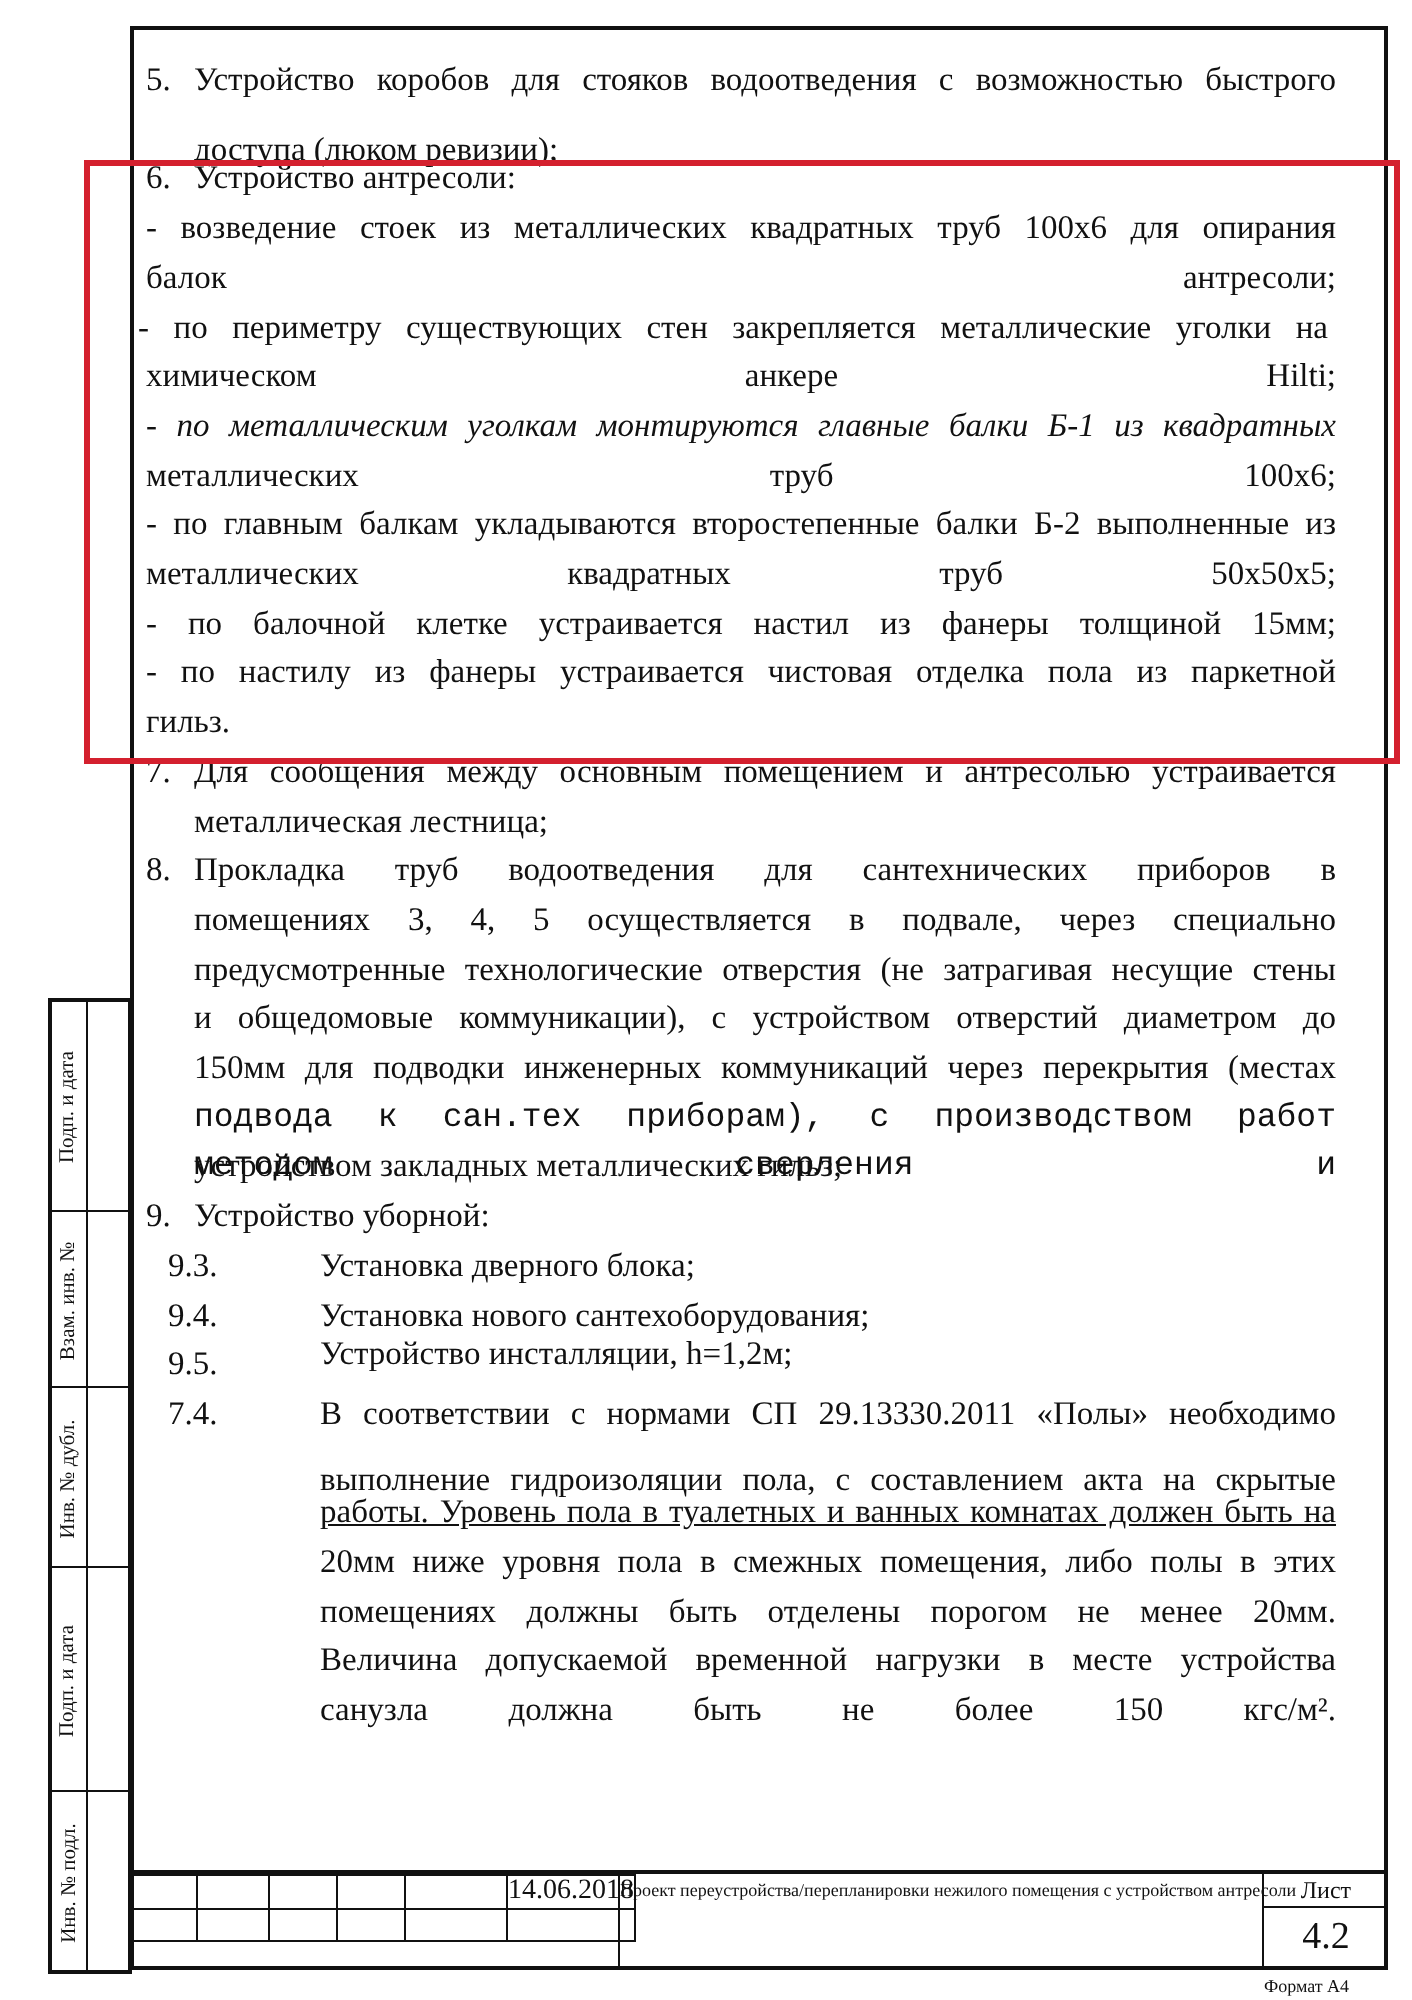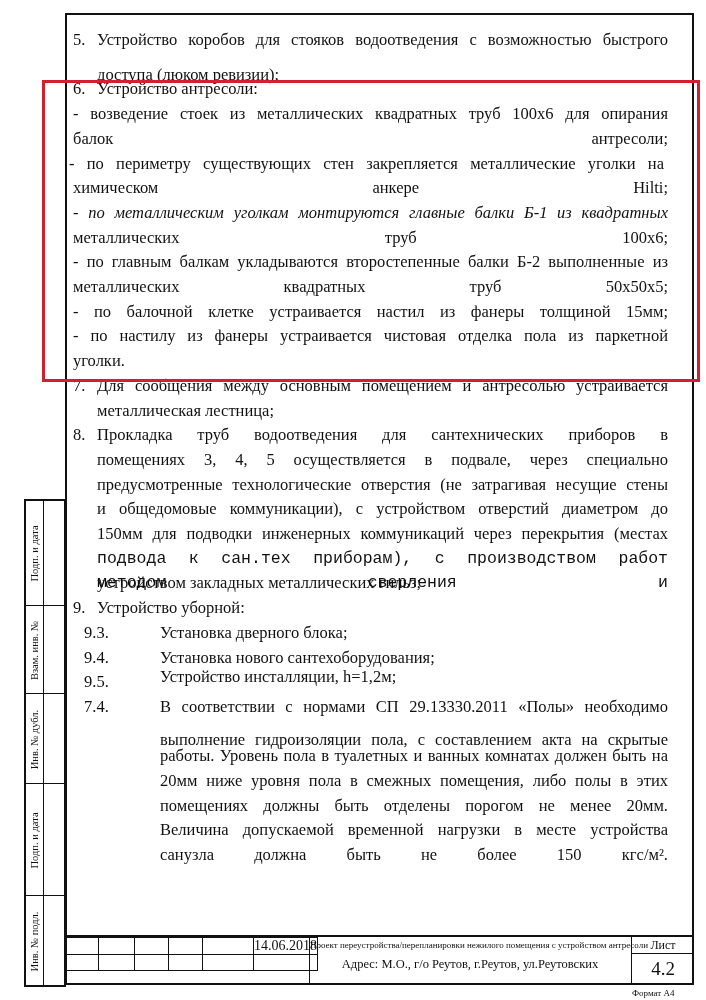--- a/index.html
+++ b/index.html
@@ -61,21 +61,21 @@
     <div class="line just" style="left: 73px; top: 102.1px; width: 595px; white-space: normal;">- возведение стоек  из металлических квадратных труб 100х6 для опирания</div>
     <div class="line just" style="left: 73px; top: 126.8px; width: 595px; white-space: normal;">балок антресоли;</div>
     <div class="line just" style="left: 69px; top: 151.5px; width: 595px; white-space: normal;">- по периметру существующих стен закрепляется металлические уголки на</div>
     <div class="line just" style="left: 73px; top: 176.2px; width: 595px; white-space: normal;">химическом анкере Hilti;</div>
     <div class="line just" style="left: 73px; top: 200.9px; width: 595px; white-space: normal; font-style: italic;">- по металлическим уголкам монтируются главные балки Б-1 из квадратных</div>
     <div class="line just" style="left: 73px; top: 225.6px; width: 595px; white-space: normal;">металлических труб 100х6;</div>
     <div class="line just" style="left: 73px; top: 250.3px; width: 595px; white-space: normal;">- по главным балкам укладываются второстепенные балки Б-2 выполненные из</div>
     <div class="line just" style="left: 73px; top: 275px; width: 595px; white-space: normal;">металлических квадратных труб 50х50х5;</div>
     <div class="line just" style="left: 73px; top: 299.7px; width: 595px; white-space: normal;">- по балочной клетке устраивается настил из фанеры  толщиной 15мм;</div>
     <div class="line just" style="left: 73px; top: 324.4px; width: 595px; white-space: normal;">- по настилу из фанеры устраивается чистовая отделка пола из паркетной</div>
-    <div class="line" style="left: 73px; top: 349.1px; white-space: nowrap;">уголки.</div>
+    <div class="line" style="left: 73px; top: 349.1px; white-space: nowrap;">гильз.</div>
     <div class="line" style="left: 73px; top: 373.8px;">7.</div>
     <div class="line just" style="left: 97px; top: 373.8px; width: 571px; white-space: normal;">Для сообщения между основным помещением и антресолью устраивается</div>
     <div class="line" style="left: 97px; top: 398.5px; white-space: nowrap;">металлическая лестница;</div>
     <div class="line" style="left: 73px; top: 423.2px;">8.</div>
     <div class="line just" style="left: 97px; top: 423.2px; width: 571px; white-space: normal;">Прокладка   труб   водоотведения   для   сантехнических   приборов   в</div>
     <div class="line just" style="left: 97px; top: 447.9px; width: 571px; white-space: normal;">помещениях  3,  4,  5  осуществляется  в  подвале,  через  специально</div>
     <div class="line just" style="left: 97px; top: 472.6px; width: 571px; white-space: normal;">предусмотренные технологические отверстия (не затрагивая несущие стены</div>
     <div class="line just" style="left: 97px; top: 497.3px; width: 571px; white-space: normal;">и  общедомовые  коммуникации),  с  устройством  отверстий  диаметром  до</div>
     <div class="line just" style="left: 97px; top: 522px; width: 571px; white-space: normal;">150мм для подводки инженерных коммуникаций через перекрытия (местах</div>
     <div class="line just" style="left: 97px; top: 546.7px; width: 571px; white-space: normal; font-family: Liberation Mono, monospace;">подвода к сан.тех приборам), с производством работ методом сверления и</div>
@@ -84,21 +84,21 @@
     <div class="line" style="left: 97px; top: 596.1px; white-space: nowrap;">Устройство уборной:</div>
     <div class="line" style="left: 84px; top: 620.8px;">9.3.</div>
     <div class="line" style="left: 160px; top: 620.8px; white-space: nowrap;">Установка дверного блока;</div>
     <div class="line" style="left: 84px; top: 645.5px;">9.4.</div>
     <div class="line" style="left: 160px; top: 645.5px; white-space: nowrap;">Установка нового сантехоборудования;</div>
     <div class="line" style="left: 84px; top: 670.2px;">9.5.</div>
     <div class="line" style="left: 160px; top: 665px; white-space: nowrap;">Устройство инсталляции, h=1,2м;</div>
     <div class="line" style="left: 84px; top: 694.9px;">7.4.</div>
     <div class="line just" style="left: 160px; top: 694.9px; width: 508px; white-space: normal;">В  соответствии  с  нормами  СП  29.13330.2011  «Полы»  необходимо</div>
     <div class="line just" style="left: 160px; top: 728px; width: 508px; white-space: normal;">выполнение  гидроизоляции  пола,  с  составлением  акта  на  скрытые</div>
-    <div class="line just" style="left: 160px; top: 744.3px; width: 508px; white-space: normal;">работы.  Уровень пола в туалетных и ванных комнатах должен быть на</div>
+    <div class="line just" style="left: 160px; top: 744.3px; width: 508px; white-space: normal; text-decoration: underline;">работы.  Уровень пола в туалетных и ванных комнатах должен быть на</div>
     <div class="line just" style="left: 160px; top: 769px; width: 508px; white-space: normal;">20мм  ниже  уровня  пола  в  смежных  помещения,   либо  полы  в  этих</div>
     <div class="line just" style="left: 160px; top: 793.7px; width: 508px; white-space: normal;">помещениях   должны   быть   отделены   порогом   не   менее   20мм.</div>
     <div class="line just" style="left: 160px; top: 818.4px; width: 508px; white-space: normal;">Величина   допускаемой   временной   нагрузки   в   месте   устройства</div>
     <div class="line just" style="left: 160px; top: 843.1px; width: 508px; white-space: normal;">санузла должна быть не  более 150 кгс/м².</div>
   </div>
 
 <div class="highlight" style="border-color: rgb(212, 32, 46);"></div>
 
 <div class="side">
   <div class="side-col-div"></div>
@@ -147,20 +147,19 @@
           <td></td>
           <td></td>
           <td></td>
           <td></td>
           <td></td>
         </tr>
   </tbody>
     </table>
   <div class="title-area">
     <div class="title-line1">Проект переустройства/перепланировки нежилого помещения с устройством антресоли</div>
-    <div class="title-line2">Адрес: М.О., г/о Реутов, г.Реутов, ул.Реутовских</div>
   </div>
   <div class="sheet-area">
     <div class="sheet-label">Лист</div>
     <div class="sheet-num">4.2</div>
   </div>
 </div>
 <div class="format">Формат А4</div>
 
 </body></html>

